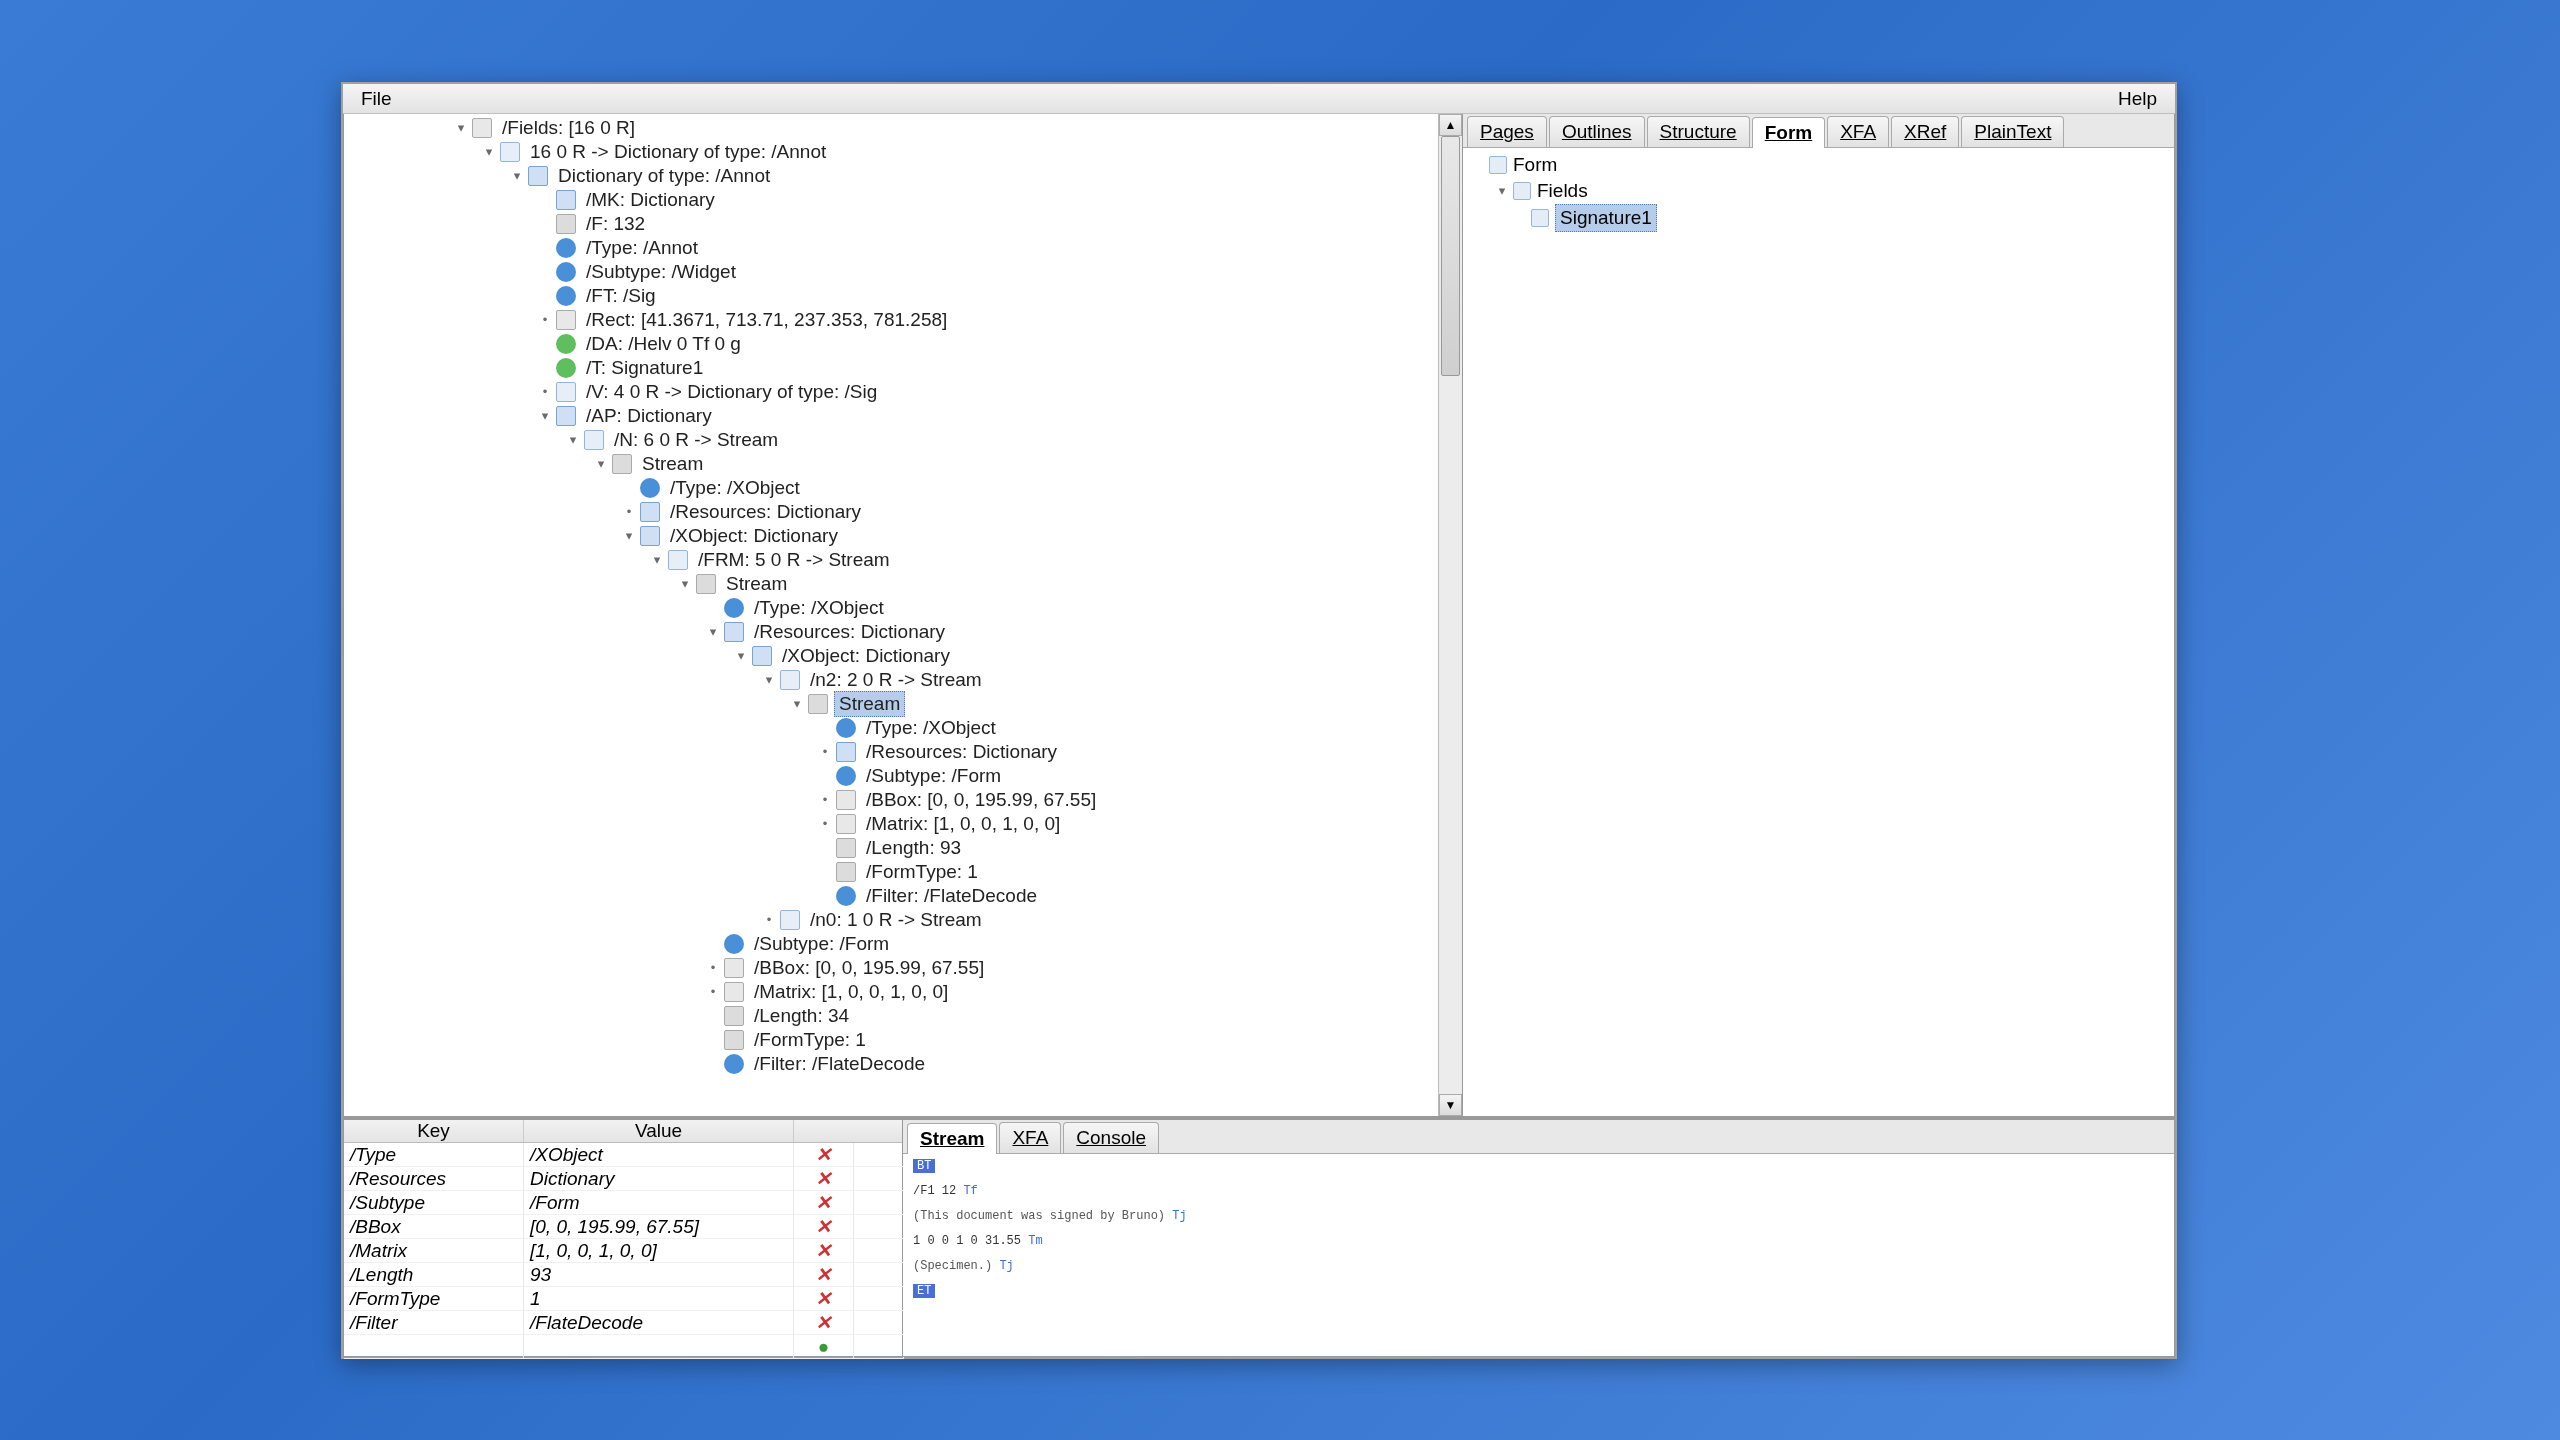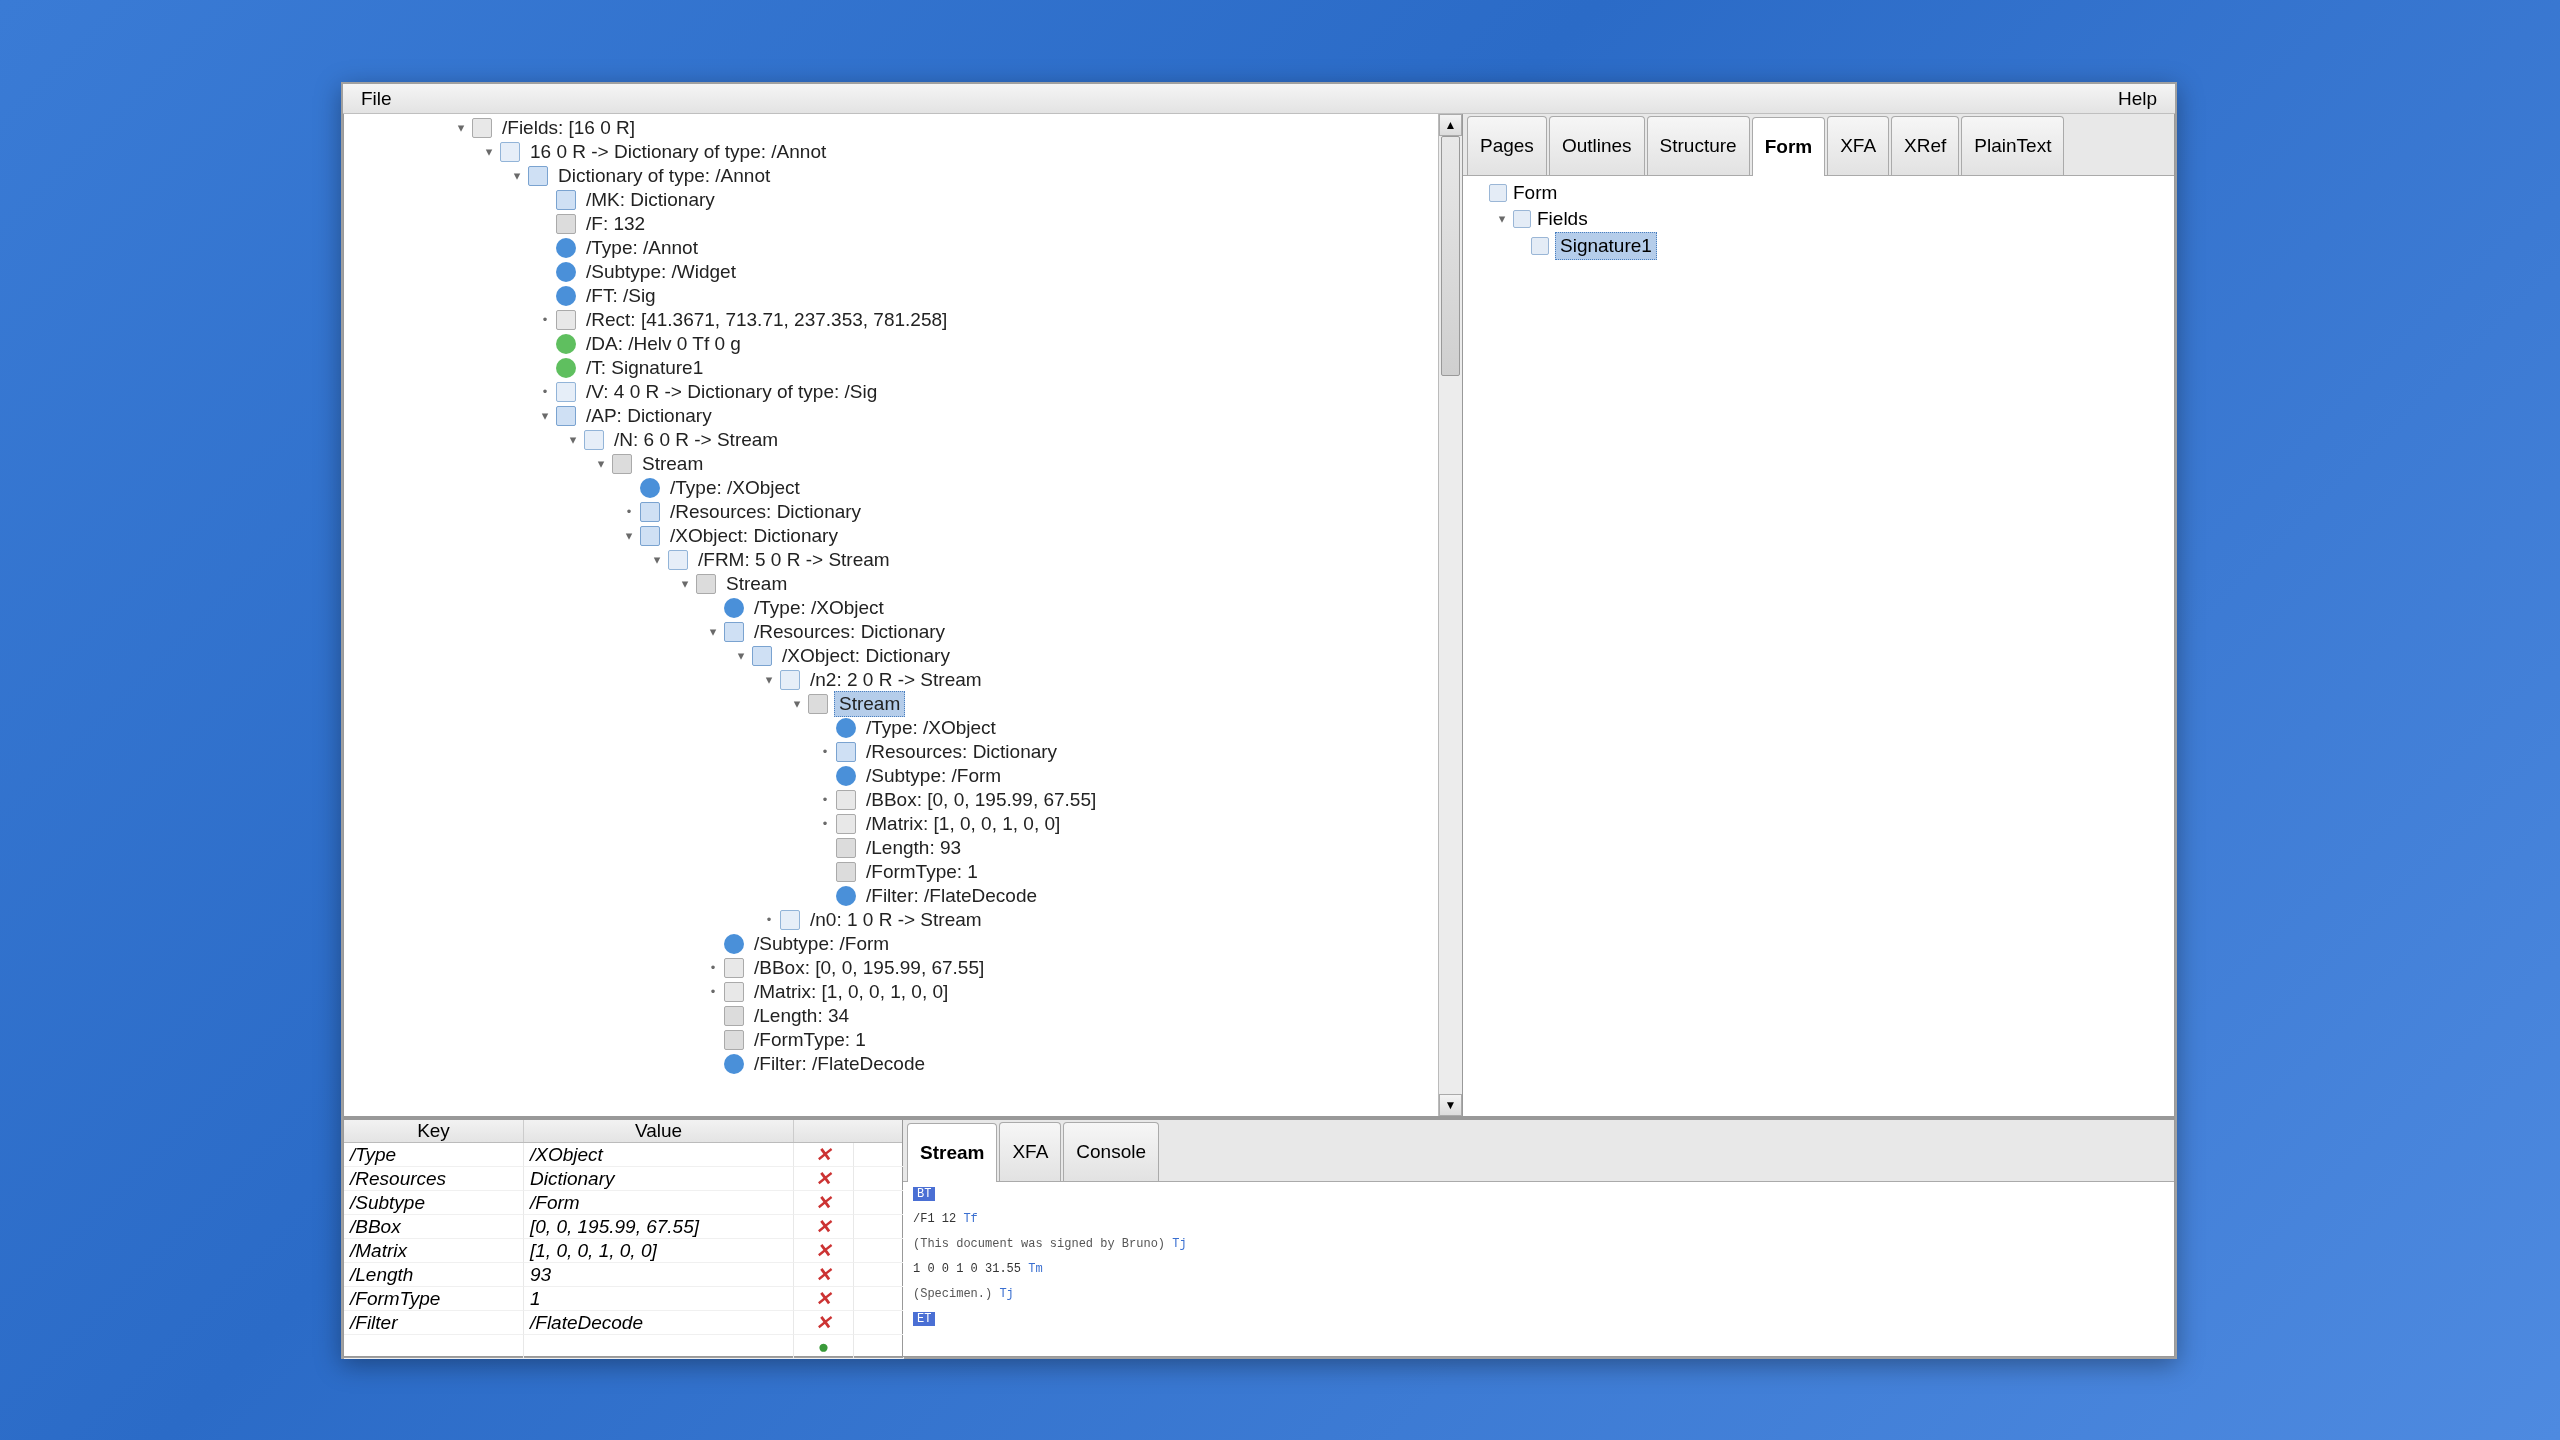--- a/index.html
+++ b/index.html
@@ -104,27 +104,28 @@
     flex-direction:column;
   }
   .tabs {
     display:flex;
     gap:2px;
     padding:2px 4px 0 4px;
     background:#e8e8e8;
     border-bottom:1px solid #aaa;
   }
   .tab {
-    padding:18px 12px;
+    padding:4px 12px;
     font-size:19px;
     background:linear-gradient(#f6f6f6,#e2e2e2);
     border:1px solid #aaa;
     border-bottom:none;
     border-radius:4px 4px 0 0;
     cursor:default;
+    text-decoration:underline;
   }
   .tab.active { background:#fff; font-weight:bold; position:relative; top:1px; }
   .rtree {
     padding:4px 8px;
     font-size:19px;
     line-height:26px;
   }
   .rtree .rnode { display:flex; align-items:center; }
   .rtree .ricon {
     width:18px;height:18px;background:#e4ecf6;border:1px solid #9ab6d6;margin-right:6px;border-radius:2px;

